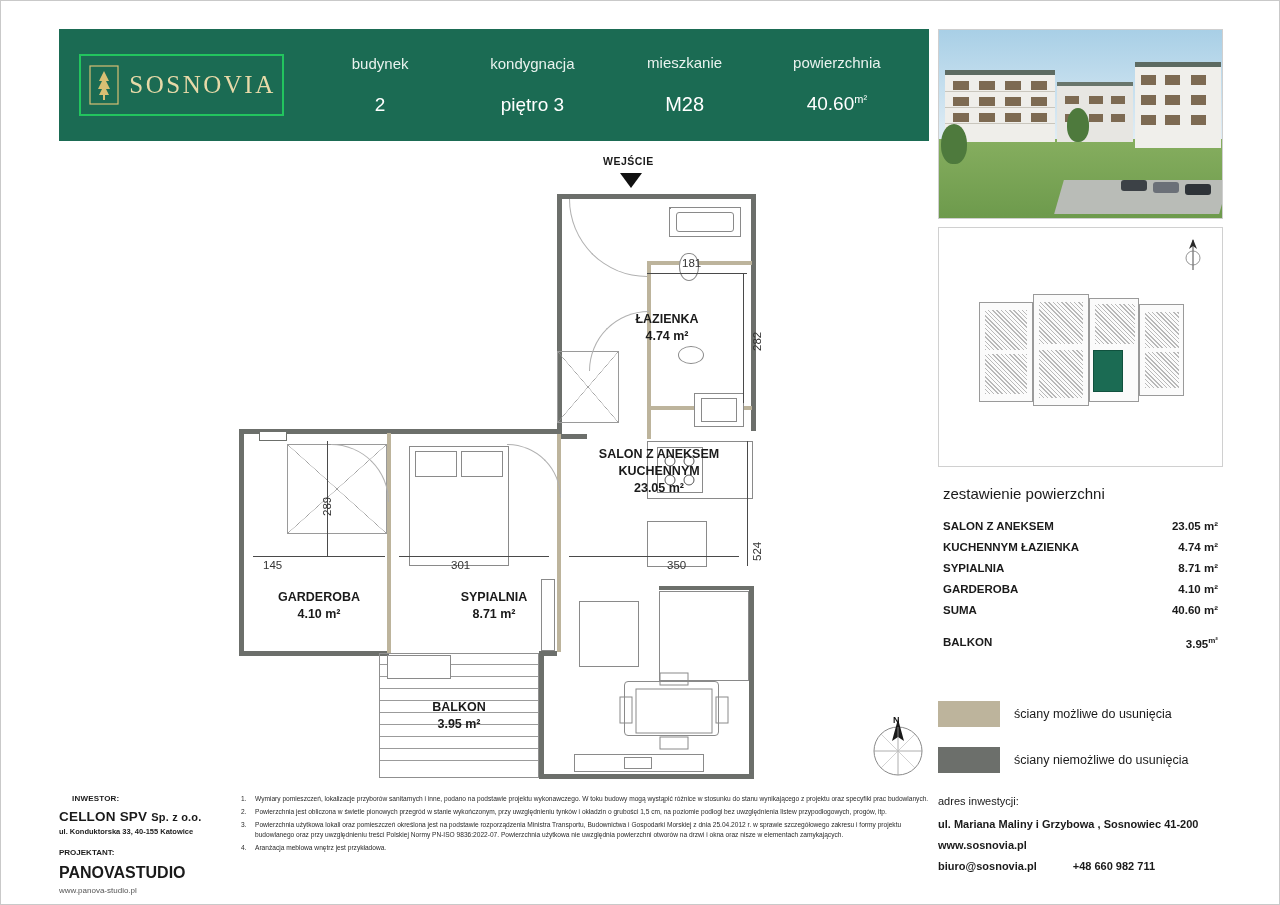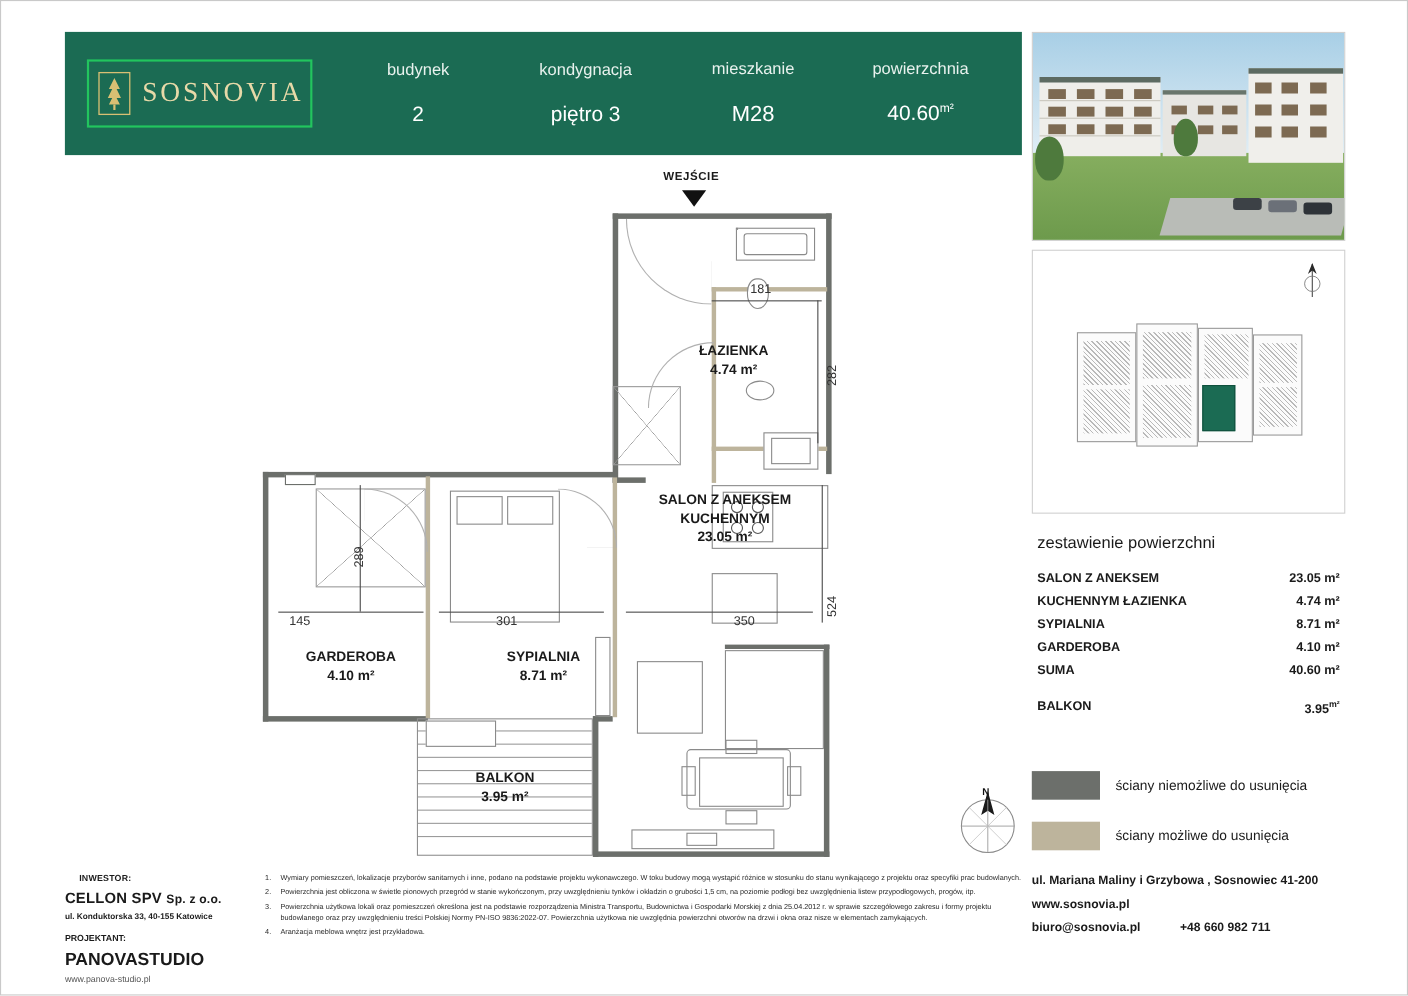--- a/index.html
+++ b/index.html
@@ -289,30 +289,31 @@
       <span class="v">40.60 m²</span>
     </div>
     <div class="area-row gap">
       <span>BALKON</span>
       <span class="v"><span>3.95</span><span class="sup">m²</span></span>
     </div>
   </div>
 
   <div class="legend">
     <div class="leg-row">
+      <span class="leg-sw light"></span>
+      <span class="leg-tx">ściany możliwe do usunięcia</span>
+    </div>
+    <div class="leg-row">
       <span class="leg-sw dark"></span>
       <span class="leg-tx">ściany niemożliwe do usunięcia</span>
     </div>
-    <div class="leg-row">
-      <span class="leg-sw light"></span>
-      <span class="leg-tx">ściany możliwe do usunięcia</span>
-    </div>
   </div>
 
   <div class="addr">
+    <div class="h">adres inwestycji:</div>
     <div class="b">ul. Mariana Maliny i Grzybowa , Sosnowiec 41-200</div>
     <div class="b link">www.sosnovia.pl</div>
     <div class="row">
       <span class="b link">biuro@sosnovia.pl</span>
       <span class="b">+48 660 982 711</span>
     </div>
   </div>
 
   <div class="compass-b">
     <svg width="70" height="70" viewBox="0 0 70 70">

